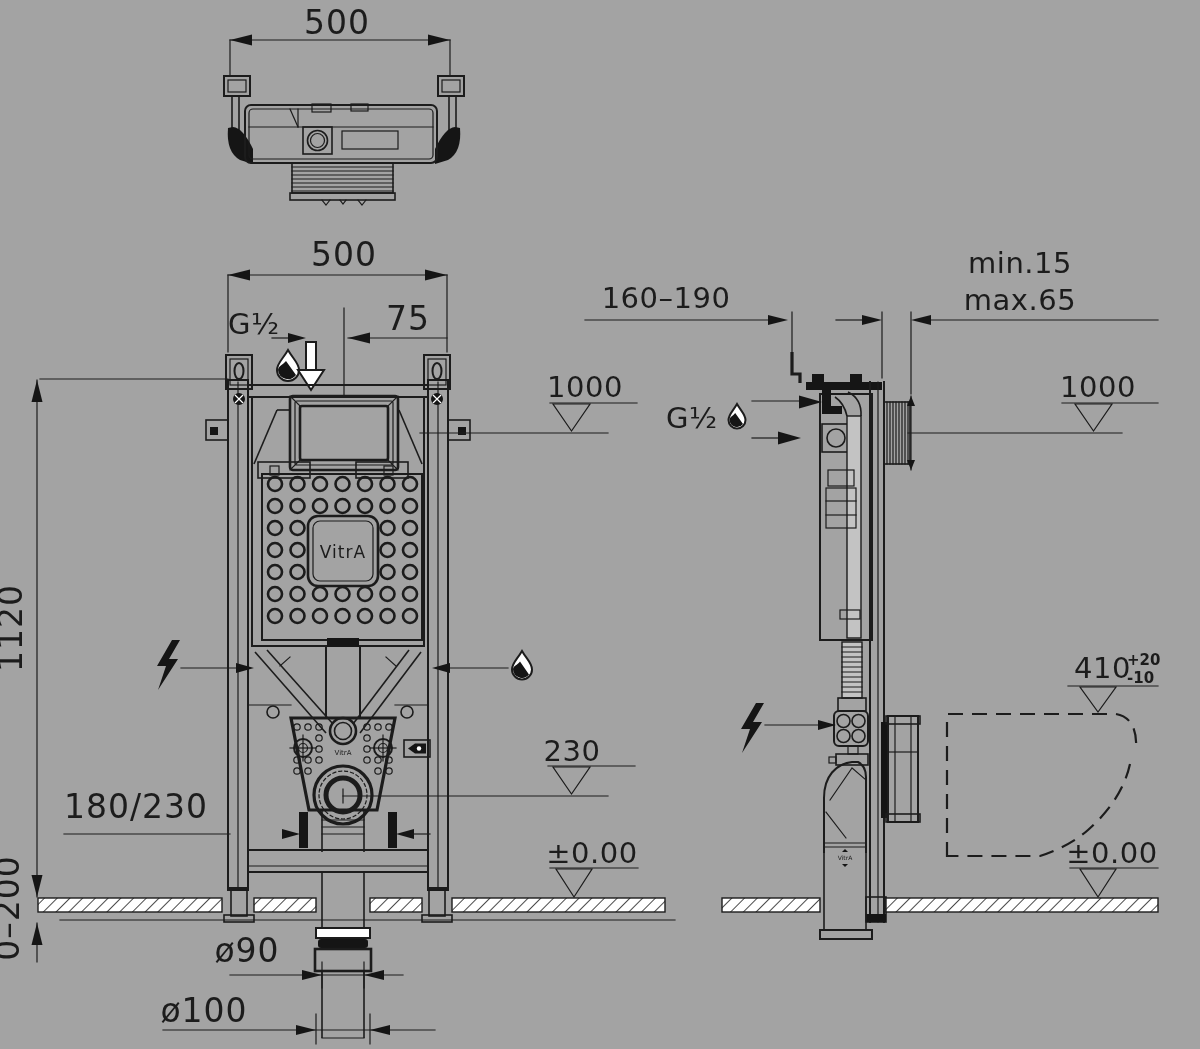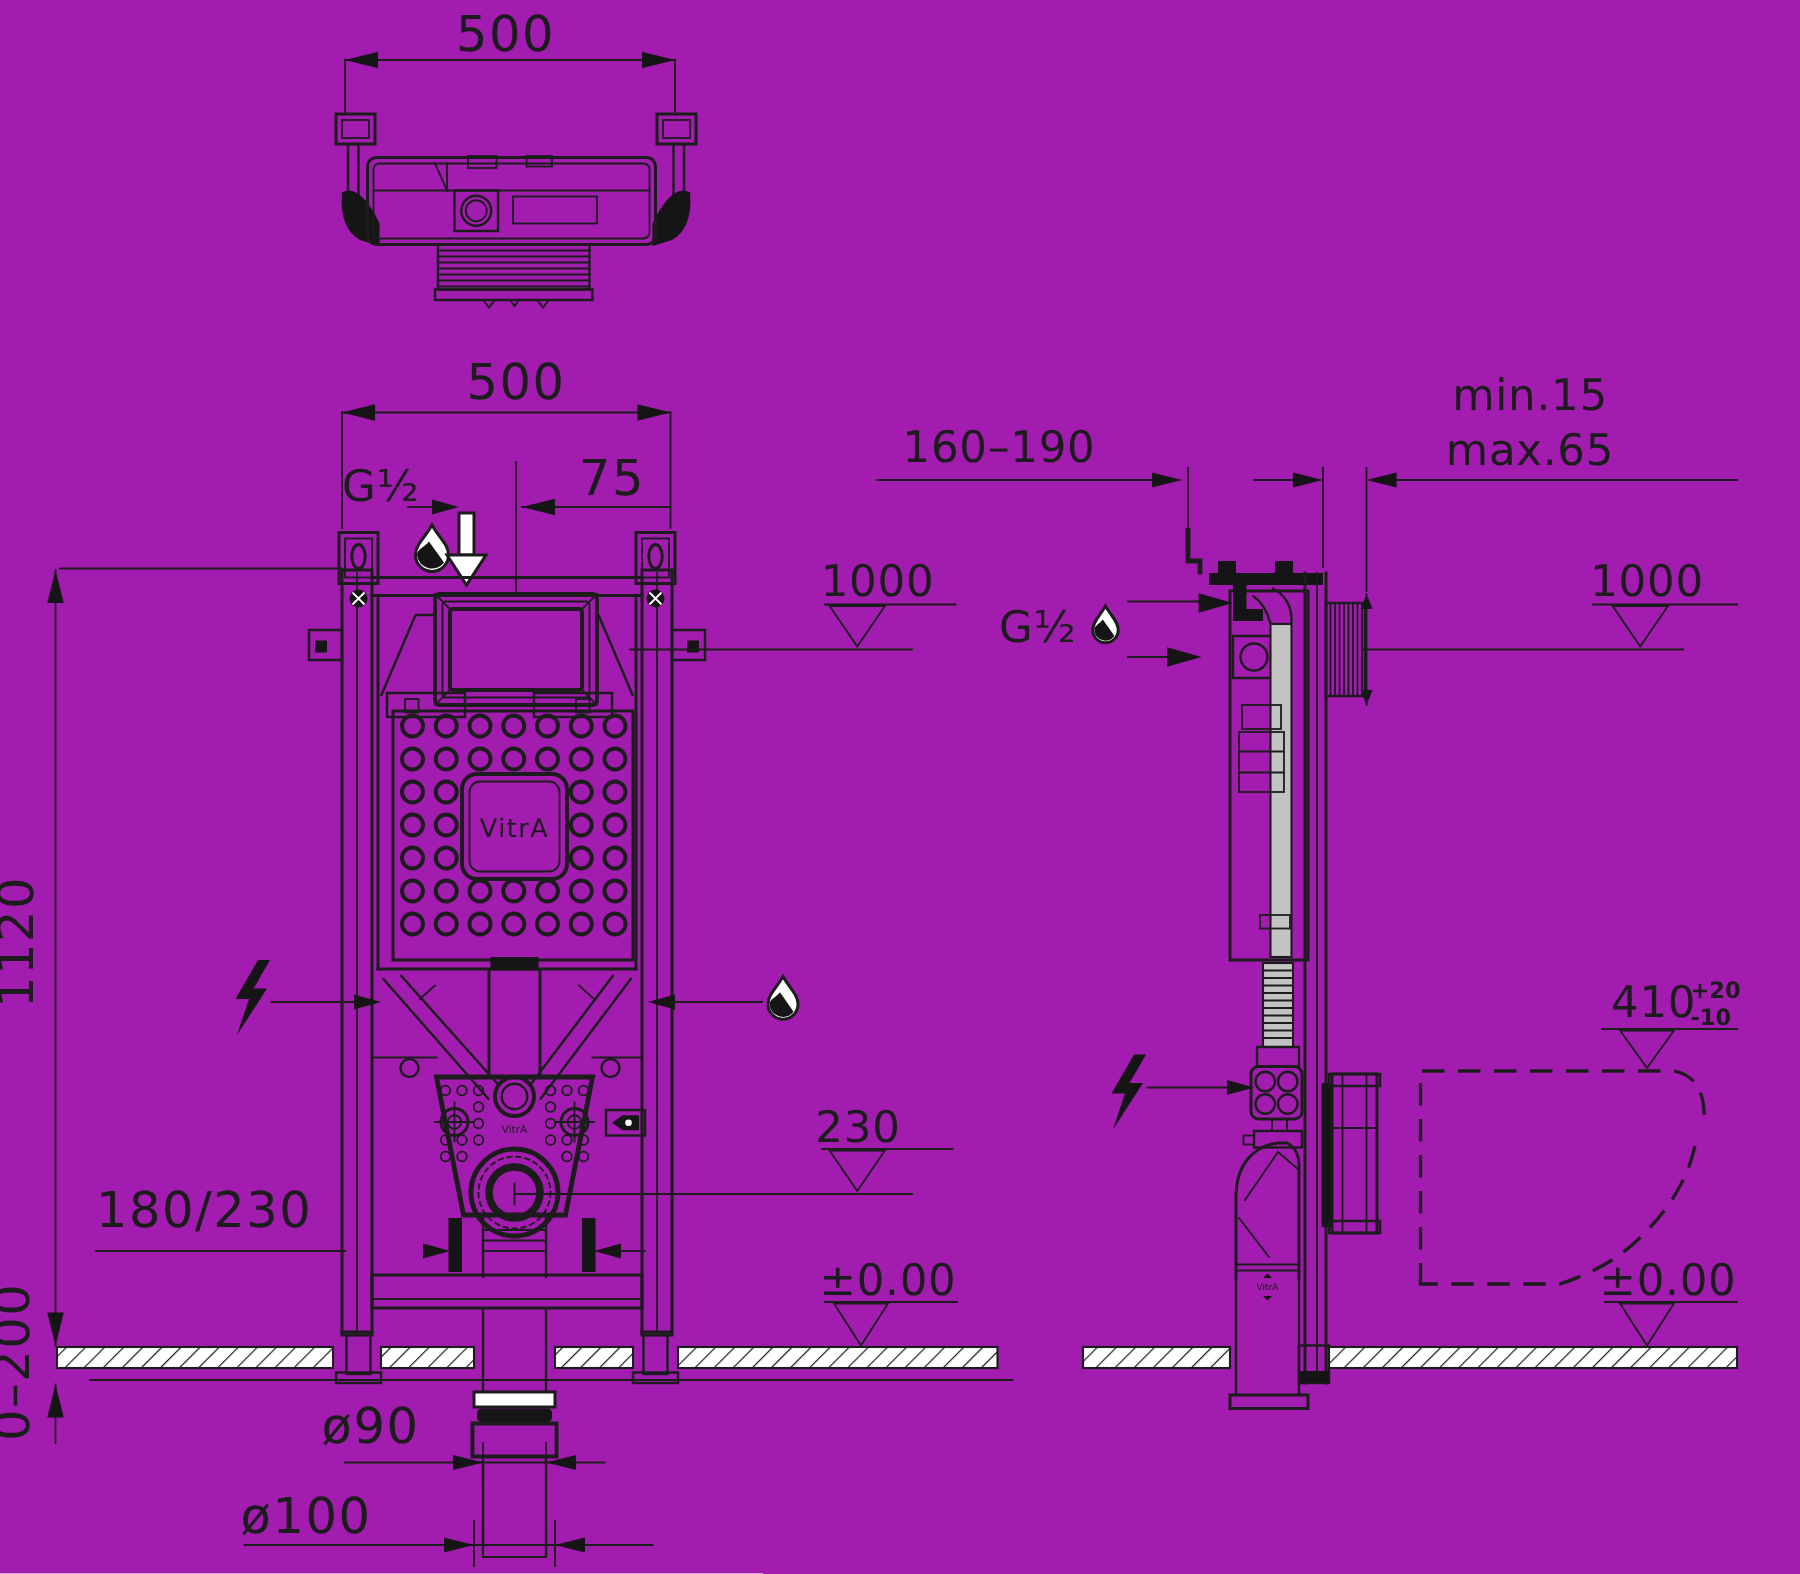--- a/index.html
+++ b/index.html
@@ -1,16 +1,16 @@
 <!DOCTYPE html>
 <html><head>
 <meta charset="utf-8">
 <style>
   html,body{margin:0;padding:0;background:#fff;}
-  .stage{width:1200px;height:1049px;position:relative;background:#a21caf;}
+  .stage{width:1200px;height:1049px;position:relative;background:#a3a3a3;}
   svg{display:block;}
   .ln{fill:none;stroke:#1c1c1c;stroke-width:2;stroke-linecap:square;}
   .ln1{fill:none;stroke:#1c1c1c;stroke-width:1.2;stroke-linecap:square;}
   .ln15{fill:none;stroke:#1c1c1c;stroke-width:1.6;}
   .ln25{fill:none;stroke:#1c1c1c;stroke-width:2.6;}
   .ln3{fill:none;stroke:#1c1c1c;stroke-width:3.2;}
   .blk{fill:#151515;stroke:none;}
   .wht{fill:#ffffff;stroke:#1c1c1c;stroke-width:2;}
   .gry{fill:#c3c3c3;stroke:#1c1c1c;stroke-width:1.4;}
   .dash{fill:none;stroke:#1c1c1c;stroke-width:2.2;stroke-dasharray:15 9;}

